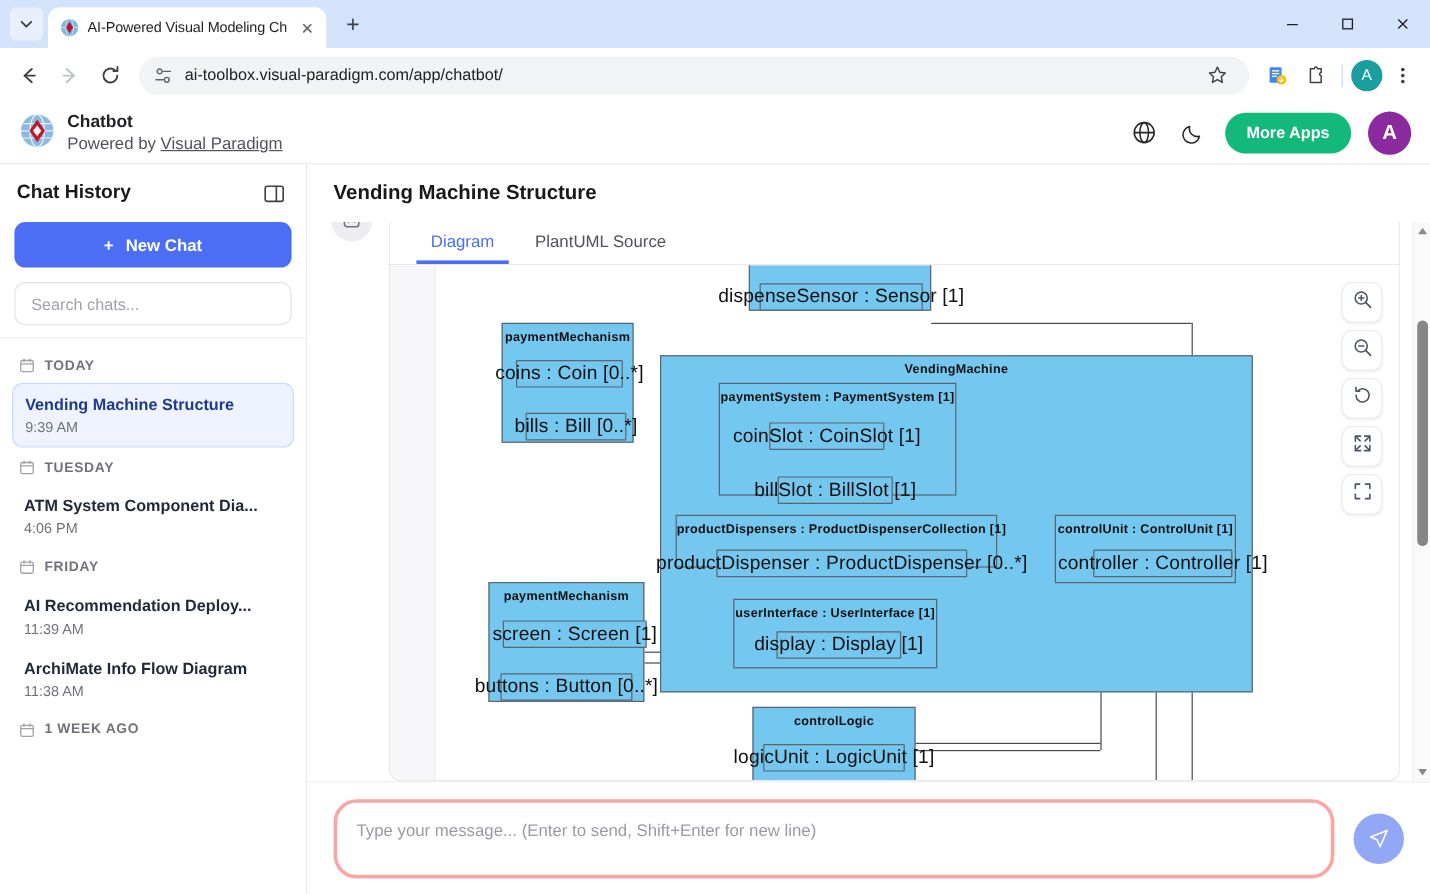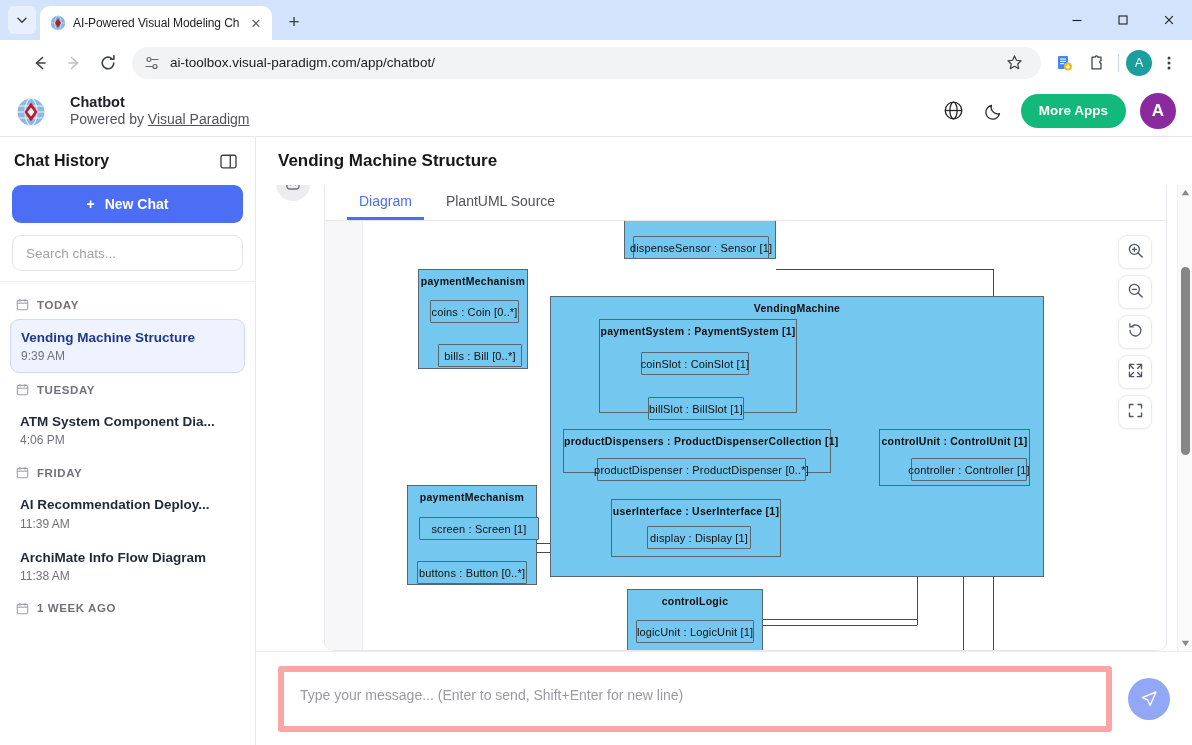--- a/index.html
+++ b/index.html
@@ -45,21 +45,21 @@
   }
 
   .winctl { position: absolute; right: 0; top: 0; height: 40px; display: flex; }
   .winctl div {
     width: 46px; height: 40px; display: flex; align-items: center;
     justify-content: center; cursor: pointer; color: #1f1f1f;
   }
 
   .toolbar {
     height: 45px; background: #ffffff; display: flex; align-items: center;
-    padding: 0 8px; gap: 2px; flex: 0 0 45px; margin-left: 16px;
+    padding: 0 8px; gap: 2px; flex: 0 0 45px;
   }
   .nav-btn {
     width: 32px; height: 32px; border-radius: 50%; display: flex;
     align-items: center; justify-content: center; cursor: pointer; color: #3c4043;
   }
   .nav-btn.disabled { color: #bdc1c6; cursor: default; }
   .omnibox {
     flex: 1 1 auto; height: 32px; background: #f1f3f4; border-radius: 16px;
     display: flex; align-items: center; padding: 0 12px; margin: 0 6px;
     gap: 10px; cursor: text;
@@ -77,21 +77,21 @@
     justify-content: center; cursor: pointer; flex: 0 0 26px; font-weight: 500;
   }
 
   
   .app { flex: 1 1 auto; display: flex; flex-direction: column; background: #fff; overflow: hidden; }
 
   .app-header {
     height: 52px; flex: 0 0 52px; display: flex; align-items: center;
     padding: 0 16px; border-bottom: 1px solid #e8e8ec; background: #fff;
   }
-  .brand { display: flex; align-items: flex-end; gap: 24px; }
+  .brand { display: flex; align-items: flex-start; gap: 10px; }
   .brand-logo { width: 30px; height: 30px; flex: 0 0 30px; position: relative; }
   .brand-text { line-height: 1.15; }
   .brand-title { font-size: 14.5px; font-weight: 700; color: #1e1e24; }
   .brand-sub { font-size: 14px; color: #52525b; }
   .brand-sub a { color: #52525b; text-decoration: underline; }
   .header-right { margin-left: auto; display: flex; align-items: center; gap: 14px; }
   .hdr-icon {
     width: 26px; height: 26px; display: flex; align-items: center;
     justify-content: center; cursor: pointer; color: #27272a;
   }
@@ -202,21 +202,21 @@
   .node {
     position: absolute; background: #74c7ee; border: 1px solid #5a6570;
     font-size: 10.5px; color: #111; font-family: "Liberation Sans", sans-serif;
   }
   .node-title {
     text-align: center; font-weight: 700; font-size: 10.5px; padding-top: 5px;
     letter-spacing: 0.25px; white-space: nowrap; color: #101010;
   }
   .part {
     position: absolute; background: #74c7ee; border: 1px solid #5a6570;
-    border-radius: 1px; font-size: 11px; color: #101010; display: flex;
+    border-radius: 1px; font-size: 16px; color: #101010; display: flex;
     align-items: center; justify-content: center; white-space: nowrap; padding: 0 8px;
     letter-spacing: 0.15px;
   }
   .link { position: absolute; background: #4a4a4a; }
   .link.h { height: 1px; }
   .link.v { width: 1px; }
 
   
   .zoom-tools {
     position: absolute; right: 14px; top: 14px; display: flex;
@@ -243,21 +243,21 @@
   .sb-thumb {
     position: absolute; left: 3px; width: 9px; border-radius: 5px; background: #868686;
   }
 
   
   .composer {
     flex: 0 0 94px; border-top: 1px solid #ececef; background: #fff;
     display: flex; align-items: center; padding: 0 22px; gap: 16px;
   }
   .composer-input {
-    flex: 1 1 auto; height: 66px; border: 6px solid #fca5a5; border-radius: 3px;
+    flex: 1 1 auto; height: 66px; border: 3px solid #fca5a5; border-radius: 19px;
     padding: 14px 16px; font-size: 14px; color: #737373; resize: none; outline: none;
     font-family: "Liberation Sans", sans-serif; line-height: 1.4;
   }
   .composer-input::placeholder { color: #9a9aa2; }
   .send-btn {
     width: 42px; height: 42px; flex: 0 0 42px; border-radius: 50%;
     background: #92a8f7; border: none; display: flex; align-items: center;
     justify-content: center; cursor: pointer; color: #fff;
   }
 </style>
@@ -525,21 +525,21 @@
                       <div class="part" style="left: 19px; top: 74px; width: 84px; height: 23px; background: rgb(116, 199, 238); border-color: rgb(90, 101, 112);">bills : Bill [0..*]</div>
                     </div>
                     <div class="node" style="left: 261px; top: -40px; width: 152px; height: 78px; background: rgb(116, 199, 238); border-color: rgb(90, 101, 112);">
                       <div class="part" style="left: 8px; top: 54px; width: 136px; height: 23px; background: rgb(116, 199, 238); border-color: rgb(90, 101, 112);">dispenseSensor : Sensor [1]</div>
                     </div>
                     <div class="node" style="left: 187px; top: 75px; width: 494px; height: 281px; background: rgb(116, 199, 238); border-color: rgb(90, 101, 112);">
                       <div class="node-title">VendingMachine</div>
                     </div>
                     <div class="node" style="left: 236px; top: 98px; width: 198px; height: 94px; background: rgb(116, 199, 238); border-color: rgb(90, 101, 112);">
                       <div class="node-title">paymentSystem : PaymentSystem [1]</div>
-                      <div class="part" style="left: 41px; top: 32px; width: 108px; height: 23px; background: rgb(116, 199, 238); border-color: rgb(90, 101, 112);">coinSlot : CoinSlot [1]</div>
+                      <div class="part" style="left: 41px; top: 32px; width: 96px; height: 23px; background: rgb(116, 199, 238); border-color: rgb(90, 101, 112);">coinSlot : CoinSlot [1]</div>
                       <div class="part" style="left: 48px; top: 77px; width: 96px; height: 23px; background: rgb(116, 199, 238); border-color: rgb(90, 101, 112);">billSlot : BillSlot [1]</div>
                     </div>
                     <div class="node" style="left: 200px; top: 208px; width: 268px; height: 44px; background: rgb(116, 199, 238); border-color: rgb(90, 101, 112);">
                       <div class="node-title">productDispensers : ProductDispenserCollection [1]</div>
                       <div class="part" style="left: 33px; top: 28px; width: 209px; height: 23px; background: rgb(116, 199, 238); border-color: rgb(90, 101, 112);">productDispenser : ProductDispenser [0..*]</div>
                     </div>
                     <div class="node" style="left: 516px; top: 208px; width: 151px; height: 57px; background: rgb(116, 199, 238); border-color: rgb(90, 101, 112);">
                       <div class="node-title">controlUnit : ControlUnit [1]</div>
                       <div class="part" style="left: 31px; top: 28px; width: 116px; height: 23px; background: rgb(116, 199, 238); border-color: rgb(90, 101, 112);">controller : Controller [1]</div>
                     </div>

